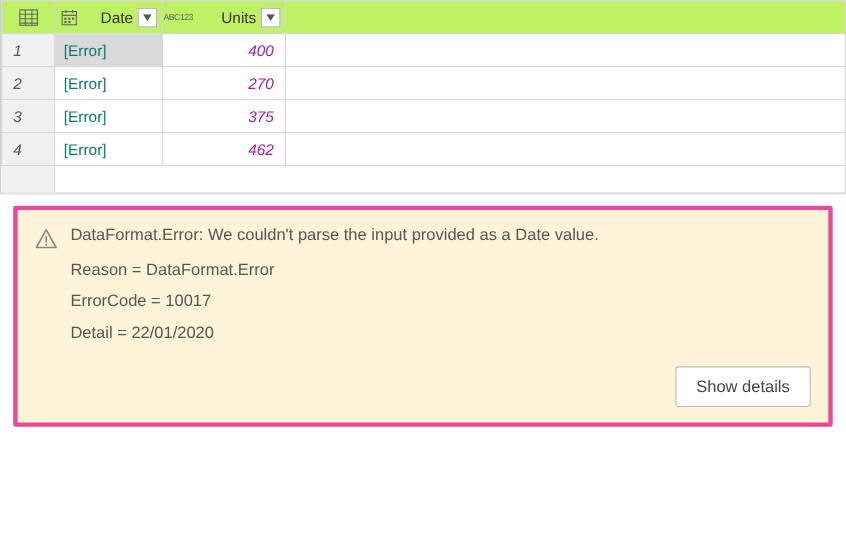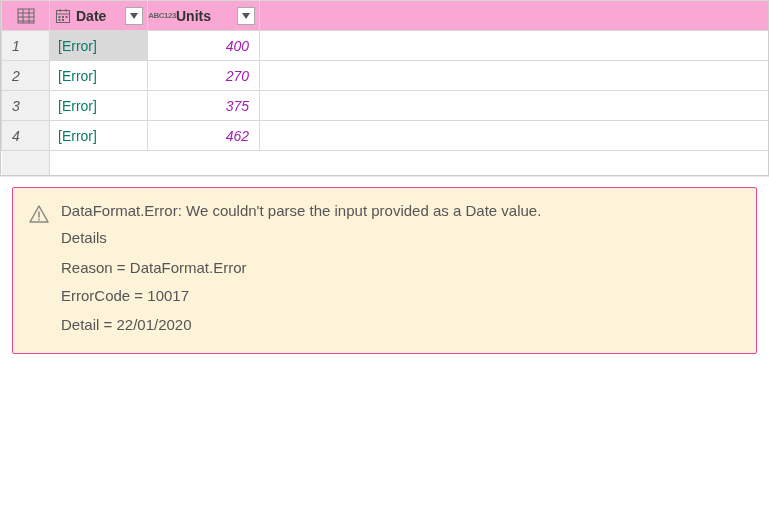--- a/index.html
+++ b/index.html
@@ -21,25 +21,24 @@
     width: 100%;
     table-layout: fixed;
   }
   .data-grid th, .data-grid td {
     border: 1px solid #d8d8d8;
     height: 30px;
     padding: 0;
     font-weight: normal;
   }
   .data-grid thead th {
-    background: #f9a8d4;
-    text-align: left;
+    background: #bef264;
+    text-align: right;
     font-size: 14px;
     color: #333;
-    font-weight: bold;
   }
   .col-rownum { width: 48px; }
   .col-date { width: 98px; }
   .col-units { width: 112px; }
   .col-rest { }
   .hdr-cell {
     display: flex;
     align-items: center;
     height: 100%;
     padding: 0 4px;
@@ -117,21 +116,21 @@
   }
   .close-x {
     width: 28px; height: 28px;
     display: flex; align-items: center; justify-content: center;
     cursor: pointer;
     color: #444;
   }
   .close-x svg { width: 14px; height: 14px; }
   .error-box {
     background: #fdf3d8;
-    border: 1px solid #ec4899;
+    border: 4px solid #ec4899;
     border-radius: 2px;
     padding: 14px 16px 14px 16px;
     color: #555;
   }
   .error-top {
     display: flex;
     align-items: flex-start;
     gap: 12px;
   }
   .warn-icon {
@@ -268,20 +267,22 @@
     <div class="error-top">
       <div class="warn-icon">
         <svg viewBox="0 0 20 20">
             <polygon points="10,2 19,18 1,18" fill="none" stroke="#888" stroke-width="1.5" stroke-linejoin="round"></polygon>
             <line x1="10" y1="8" x2="10" y2="13" stroke="#888" stroke-width="1.5" stroke-linecap="round"></line>
             <circle cx="10" cy="15.5" r="0.9" fill="#888"></circle>
           </svg>
       </div>
       <div class="error-body">
         <div class="error-msg">DataFormat.Error: We couldn't parse the input provided as a Date value.</div>
-        <div class="error-details-label">Details</div>
         <div class="error-kv">Reason = DataFormat.Error</div>
         <div class="error-kv">ErrorCode = 10017</div>
         <div class="error-kv">Detail = 22/01/2020</div>
       </div>
     </div>
+    <div class="error-actions">
+      <button class="btn">Show details</button>
+    </div>
   </div>
 </div>
 
 </body></html>

